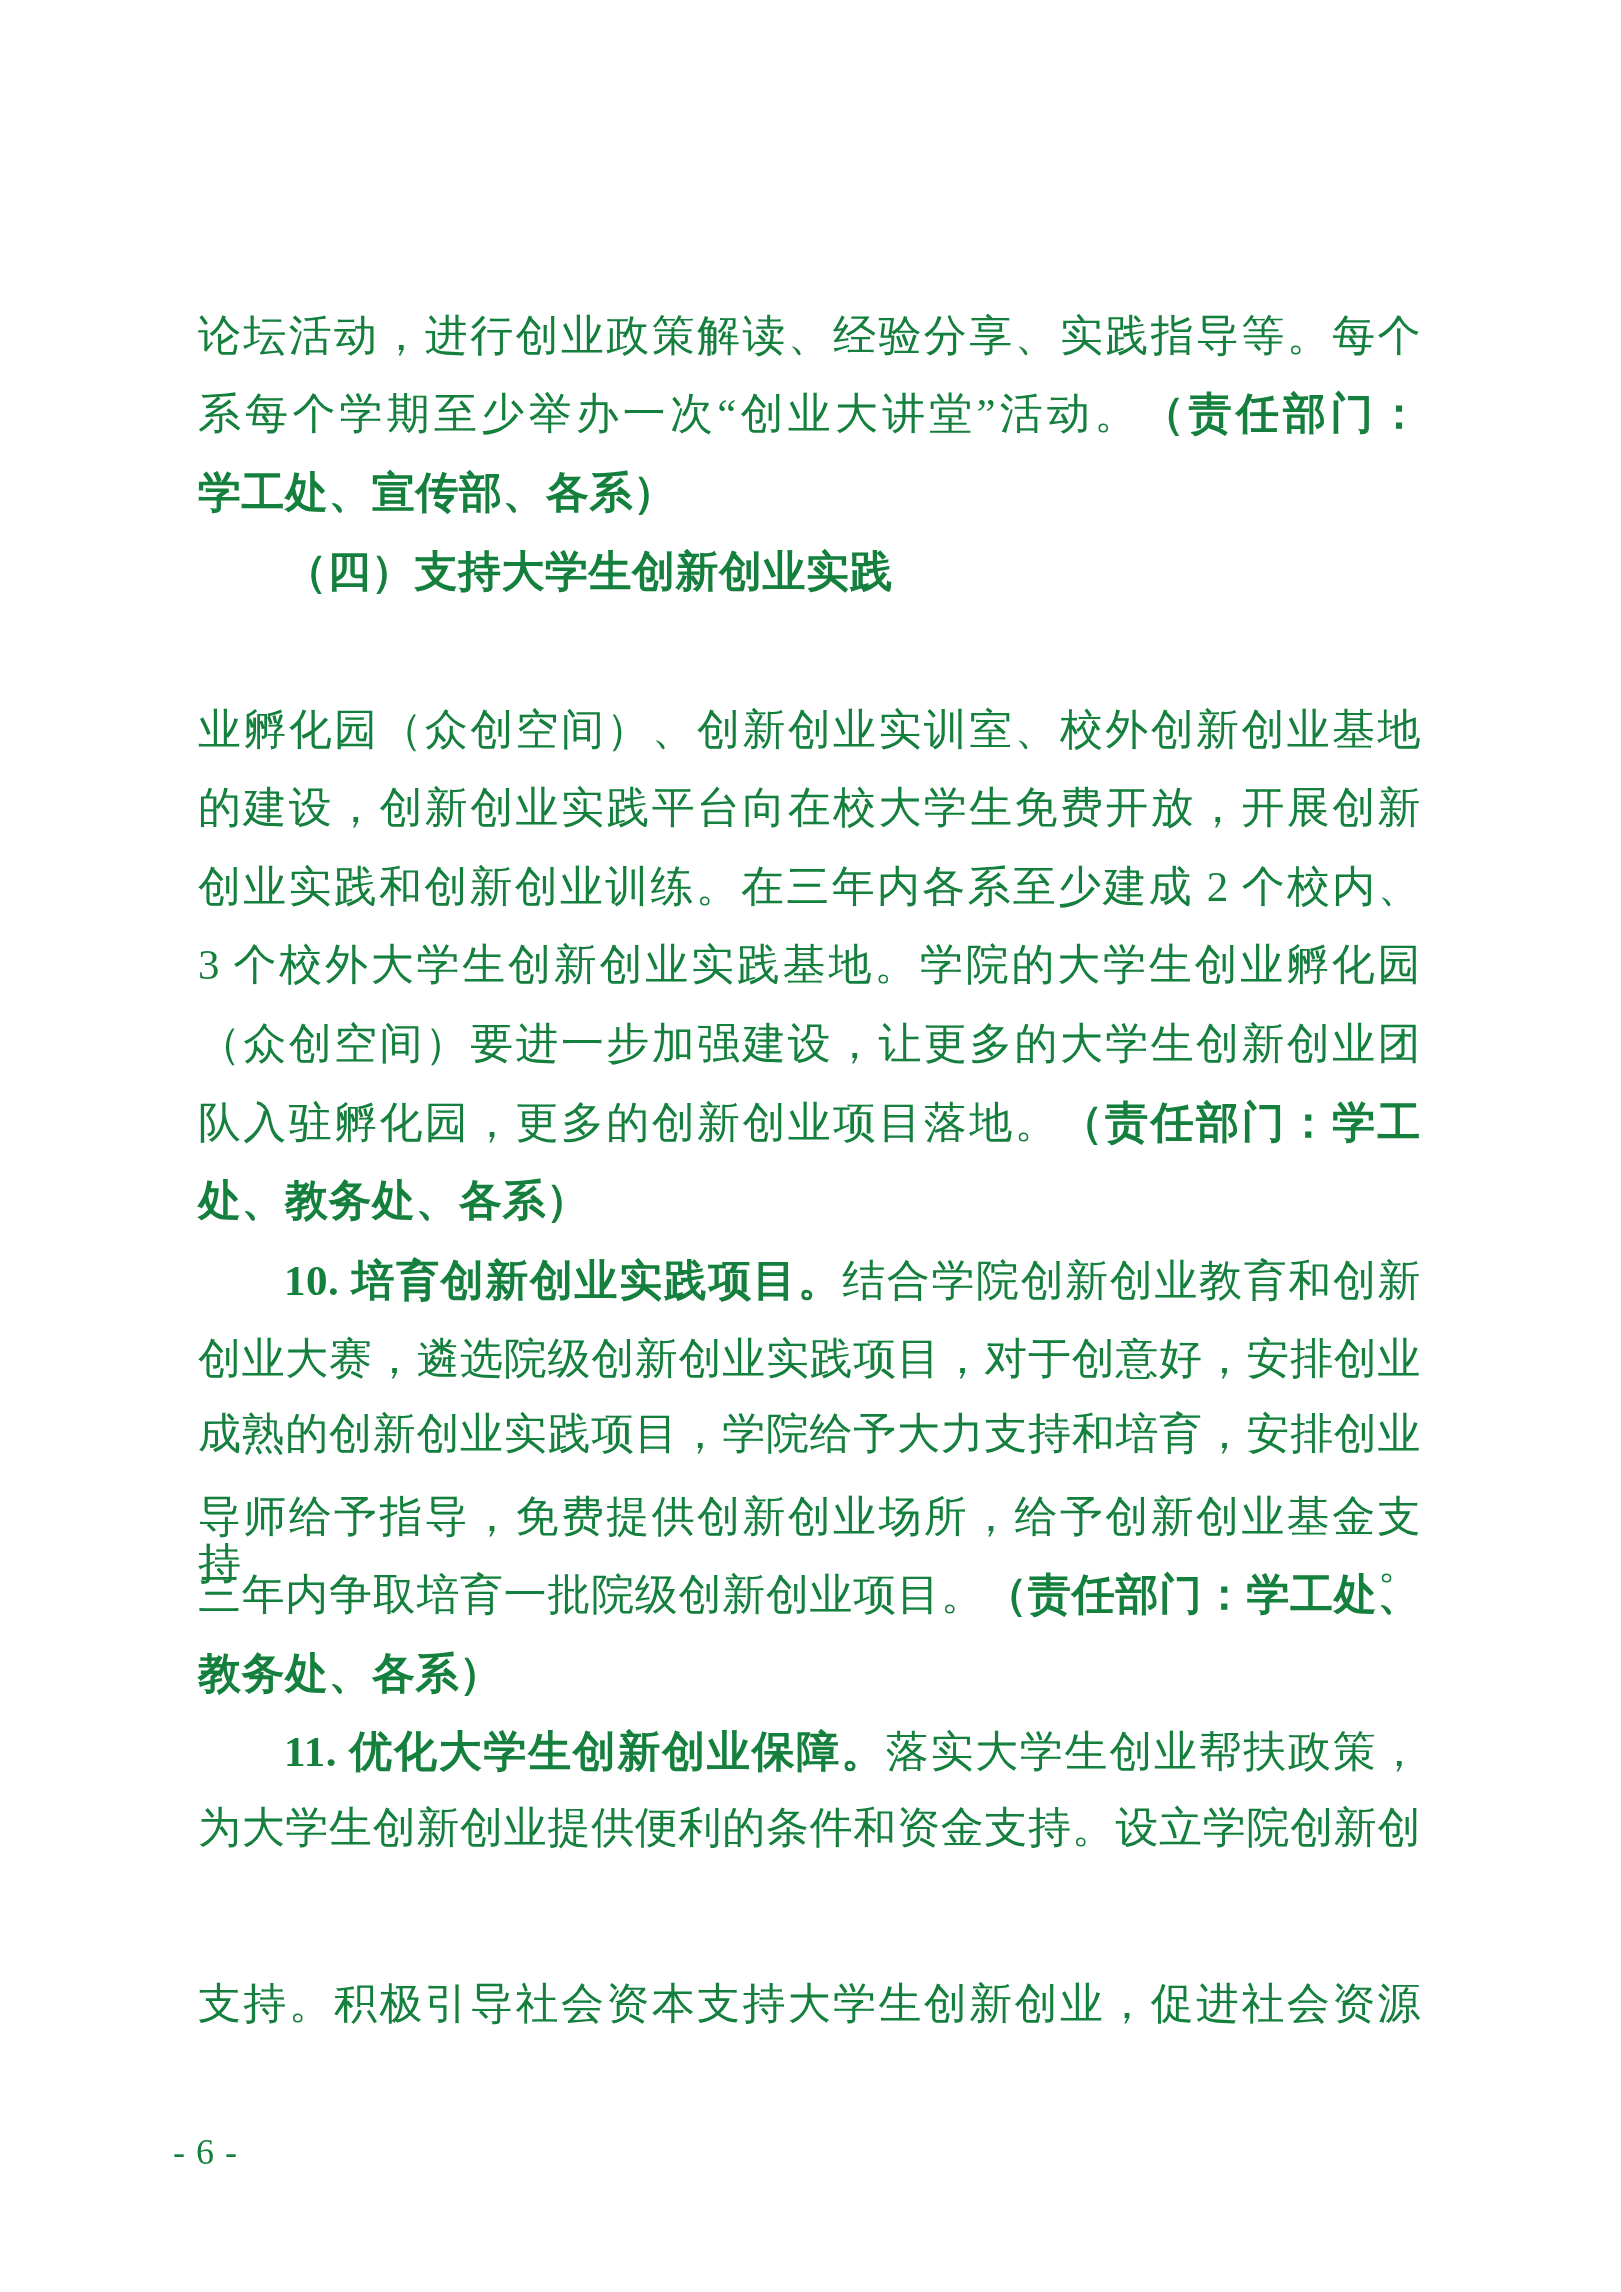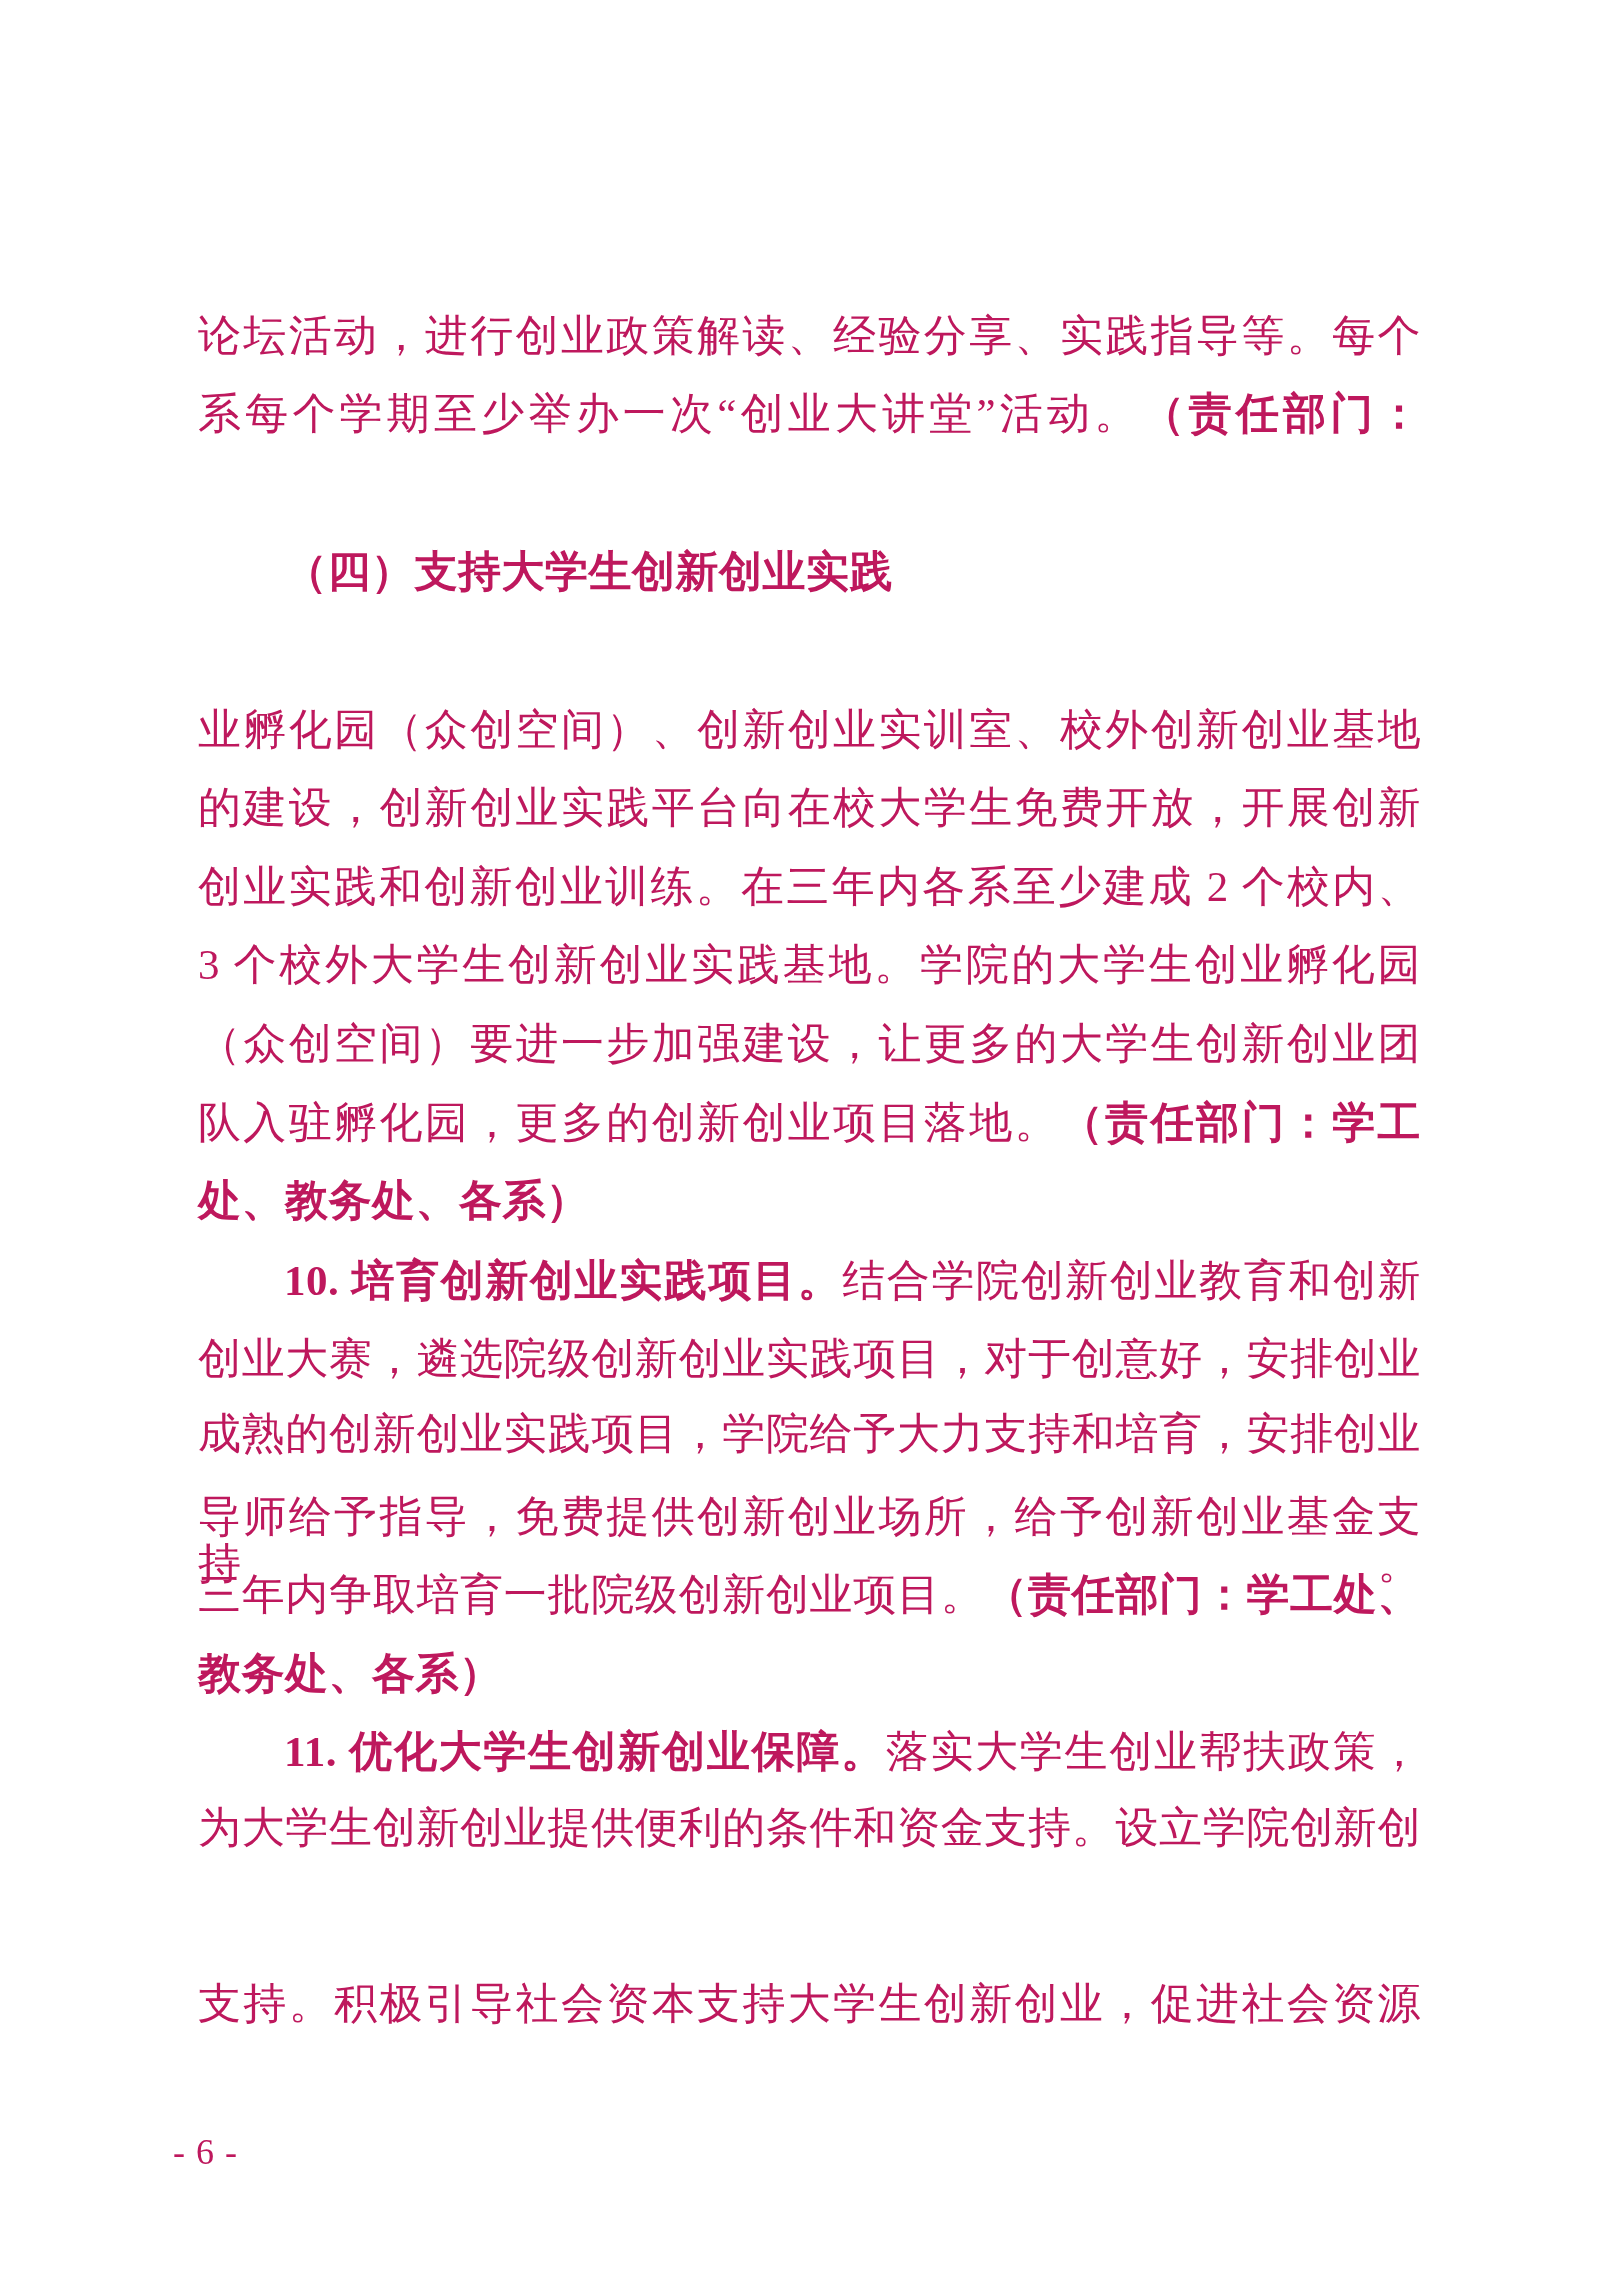--- a/index.html
+++ b/index.html
@@ -5,21 +5,21 @@
   html, body {
     margin: 0;
     padding: 0;
     background: #ffffff;
   }
   .page {
     position: relative;
     width: 1621px;
     height: 2293px;
     background: #ffffff;
-    color: #be185d;
+    color: #15803d;
     font-family: "Liberation Serif", "DejaVu Serif", serif;
     overflow: hidden;
   }
   .doc-body {
     position: absolute;
     left: 0;
     top: 0;
     width: 100%;
     height: 100%;
   }
@@ -52,20 +52,21 @@
     letter-spacing: 1px;
   }
 </style>
 </head>
 <body>
 
 <div class="page">
   <div class="doc-body" id="doc-body">
       <div class="line fill" style="top: 312px;"><span>论坛活动，进行创业政策解读、经验分享、实践指导等。每个</span></div>
       <div class="line fill" style="top: 390px;"><span>系每个学期至少举办一次“创业大讲堂”活动。</span><b>（责任部门：</b></div>
+      <div class="line" style="top: 469px;"><b>学工处、宣传部、各系）</b></div>
       <div class="line indent" style="top: 548px;"><b>（四）支持大学生创新创业实践</b></div>
       <div class="line fill" style="top: 706px;"><span>业孵化园（众创空间）、创新创业实训室、校外创新创业基地</span></div>
       <div class="line fill" style="top: 784px;"><span>的建设，创新创业实践平台向在校大学生免费开放，开展创新</span></div>
       <div class="line fill" style="top: 863px;"><span>创业实践和创新创业训练。在三年内各系至少建成 2 个校内、</span></div>
       <div class="line fill" style="top: 941px;"><span>3 个校外大学生创新创业实践基地。学院的大学生创业孵化园</span></div>
       <div class="line fill" style="top: 1099px;"><span>队入驻孵化园，更多的创新创业项目落地。</span><b>（责任部门：学工</b></div>
       <div class="line fill" style="top: 1020px;"><span>（众创空间）要进一步加强建设，让更多的大学生创新创业团</span></div>
       <div class="line" style="top: 1177px;"><b>处、教务处、各系）</b></div>
       <div class="line fill indent" style="top: 1257px;"><b>10. 培育创新创业实践项目。</b><span>结合学院创新创业教育和创新</span></div>
       <div class="line fill" style="top: 1335px;"><span>创业大赛，遴选院级创新创业实践项目，对于创意好，安排创业</span></div>

